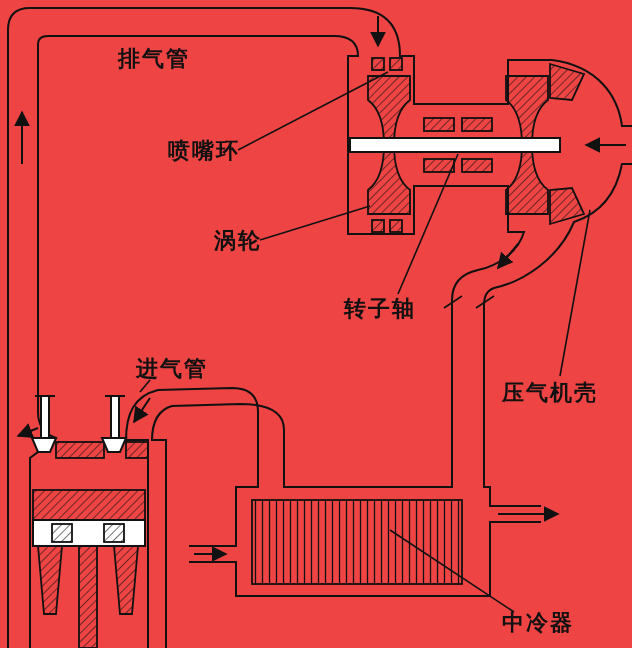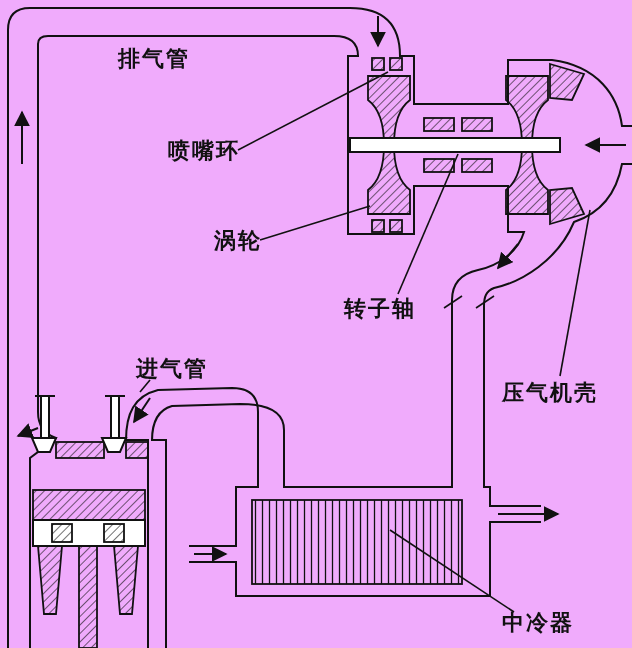--- a/index.html
+++ b/index.html
@@ -1,19 +1,19 @@
 <!DOCTYPE html>
 <html><head>
 <meta charset="utf-8">
 <style>
   html,body{margin:0;padding:0;background:#ffffff;}
   .stage{
     position:relative;
     width:632px;height:648px;
-    background:#f0abfc;
+    background:#ef4444;
     font-family:"Liberation Sans", sans-serif;
     overflow:hidden;
   }
   svg{position:absolute;left:0;top:0;}
   .ln{stroke:#111111;stroke-width:2;fill:none;stroke-linecap:square;}
   .thin{stroke:#111111;stroke-width:1.6;fill:none;}
   .hatched{fill:url(#hatch);stroke:#111111;stroke-width:1.8;}
   .vcore{fill:url(#vlines);stroke:#111111;stroke-width:1.8;}
   .whitefill{fill:#ffffff;stroke:#111111;stroke-width:2;}
   .arrow{stroke:#111111;stroke-width:2;fill:none;}

